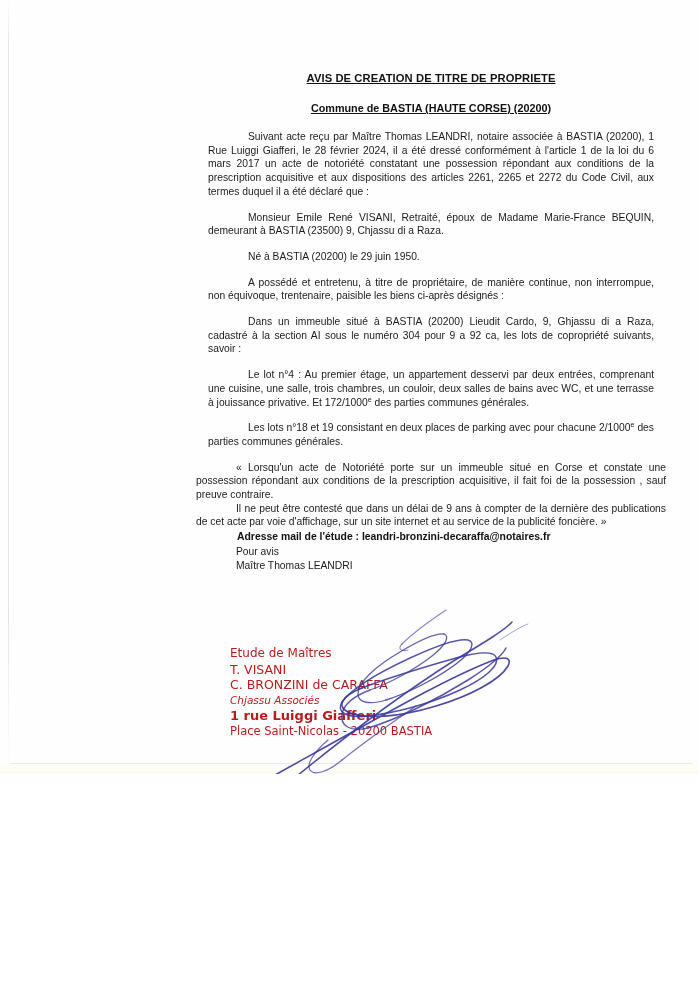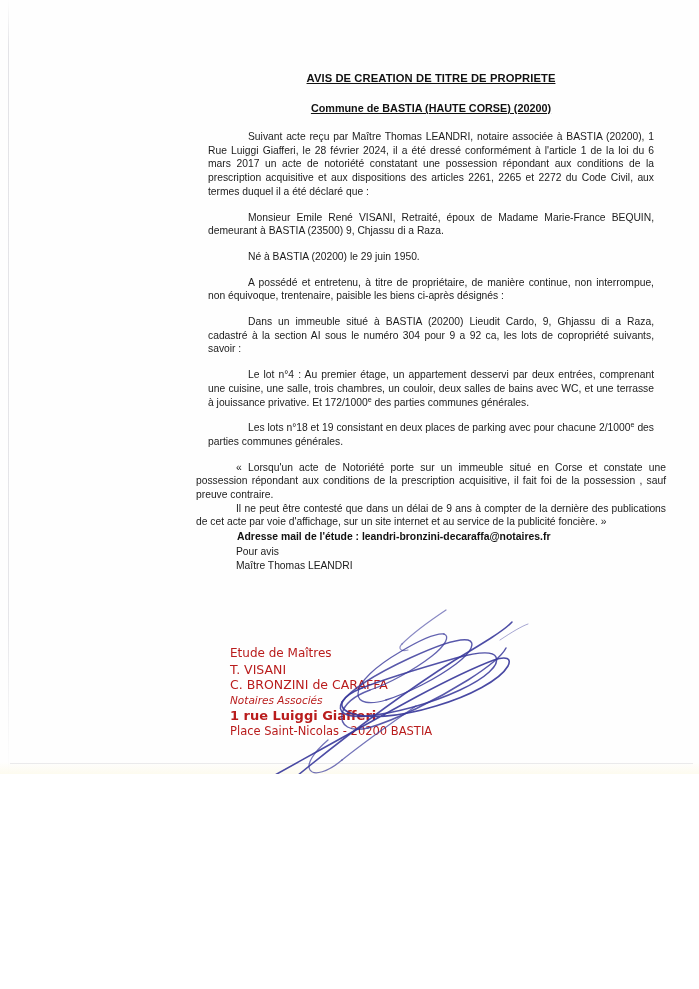--- a/index.html
+++ b/index.html
@@ -182,21 +182,21 @@
     <p class="signoff-line">Pour avis</p>
 
     <p class="signoff-line">Maître Thomas LEANDRI</p>
 
   </div>
 
   <div class="stamp">
     <div class="s1">Etude de Maîtres</div>
     <div class="s2">T. VISANI</div>
     <div class="s3">C. BRONZINI de CARAFFA</div>
-    <div class="s4">Notaires Associés</div>
+    <div class="s4">Chjassu Associés</div>
     <div class="s5">1 rue Luiggi Giafferi</div>
     <div class="s6">Place Saint-Nicolas - 20200 BASTIA</div>
   </div>
 
   <div class="signature">
     <svg viewBox="0 0 300 200" xmlns="http://www.w3.org/2000/svg">
       <g fill="none" stroke="#39399b" stroke-linecap="round" stroke-linejoin="round">
         <path d="M 30 190 C 90 140, 150 95, 205 60 C 235 42, 255 30, 262 22" stroke-width="1.5" opacity="0.9"></path>
         <path d="M 25 175 C 70 150, 120 122, 168 96 C 200 79, 228 66, 244 60
                  C 256 56, 262 58, 258 66 C 250 80, 220 96, 186 106

